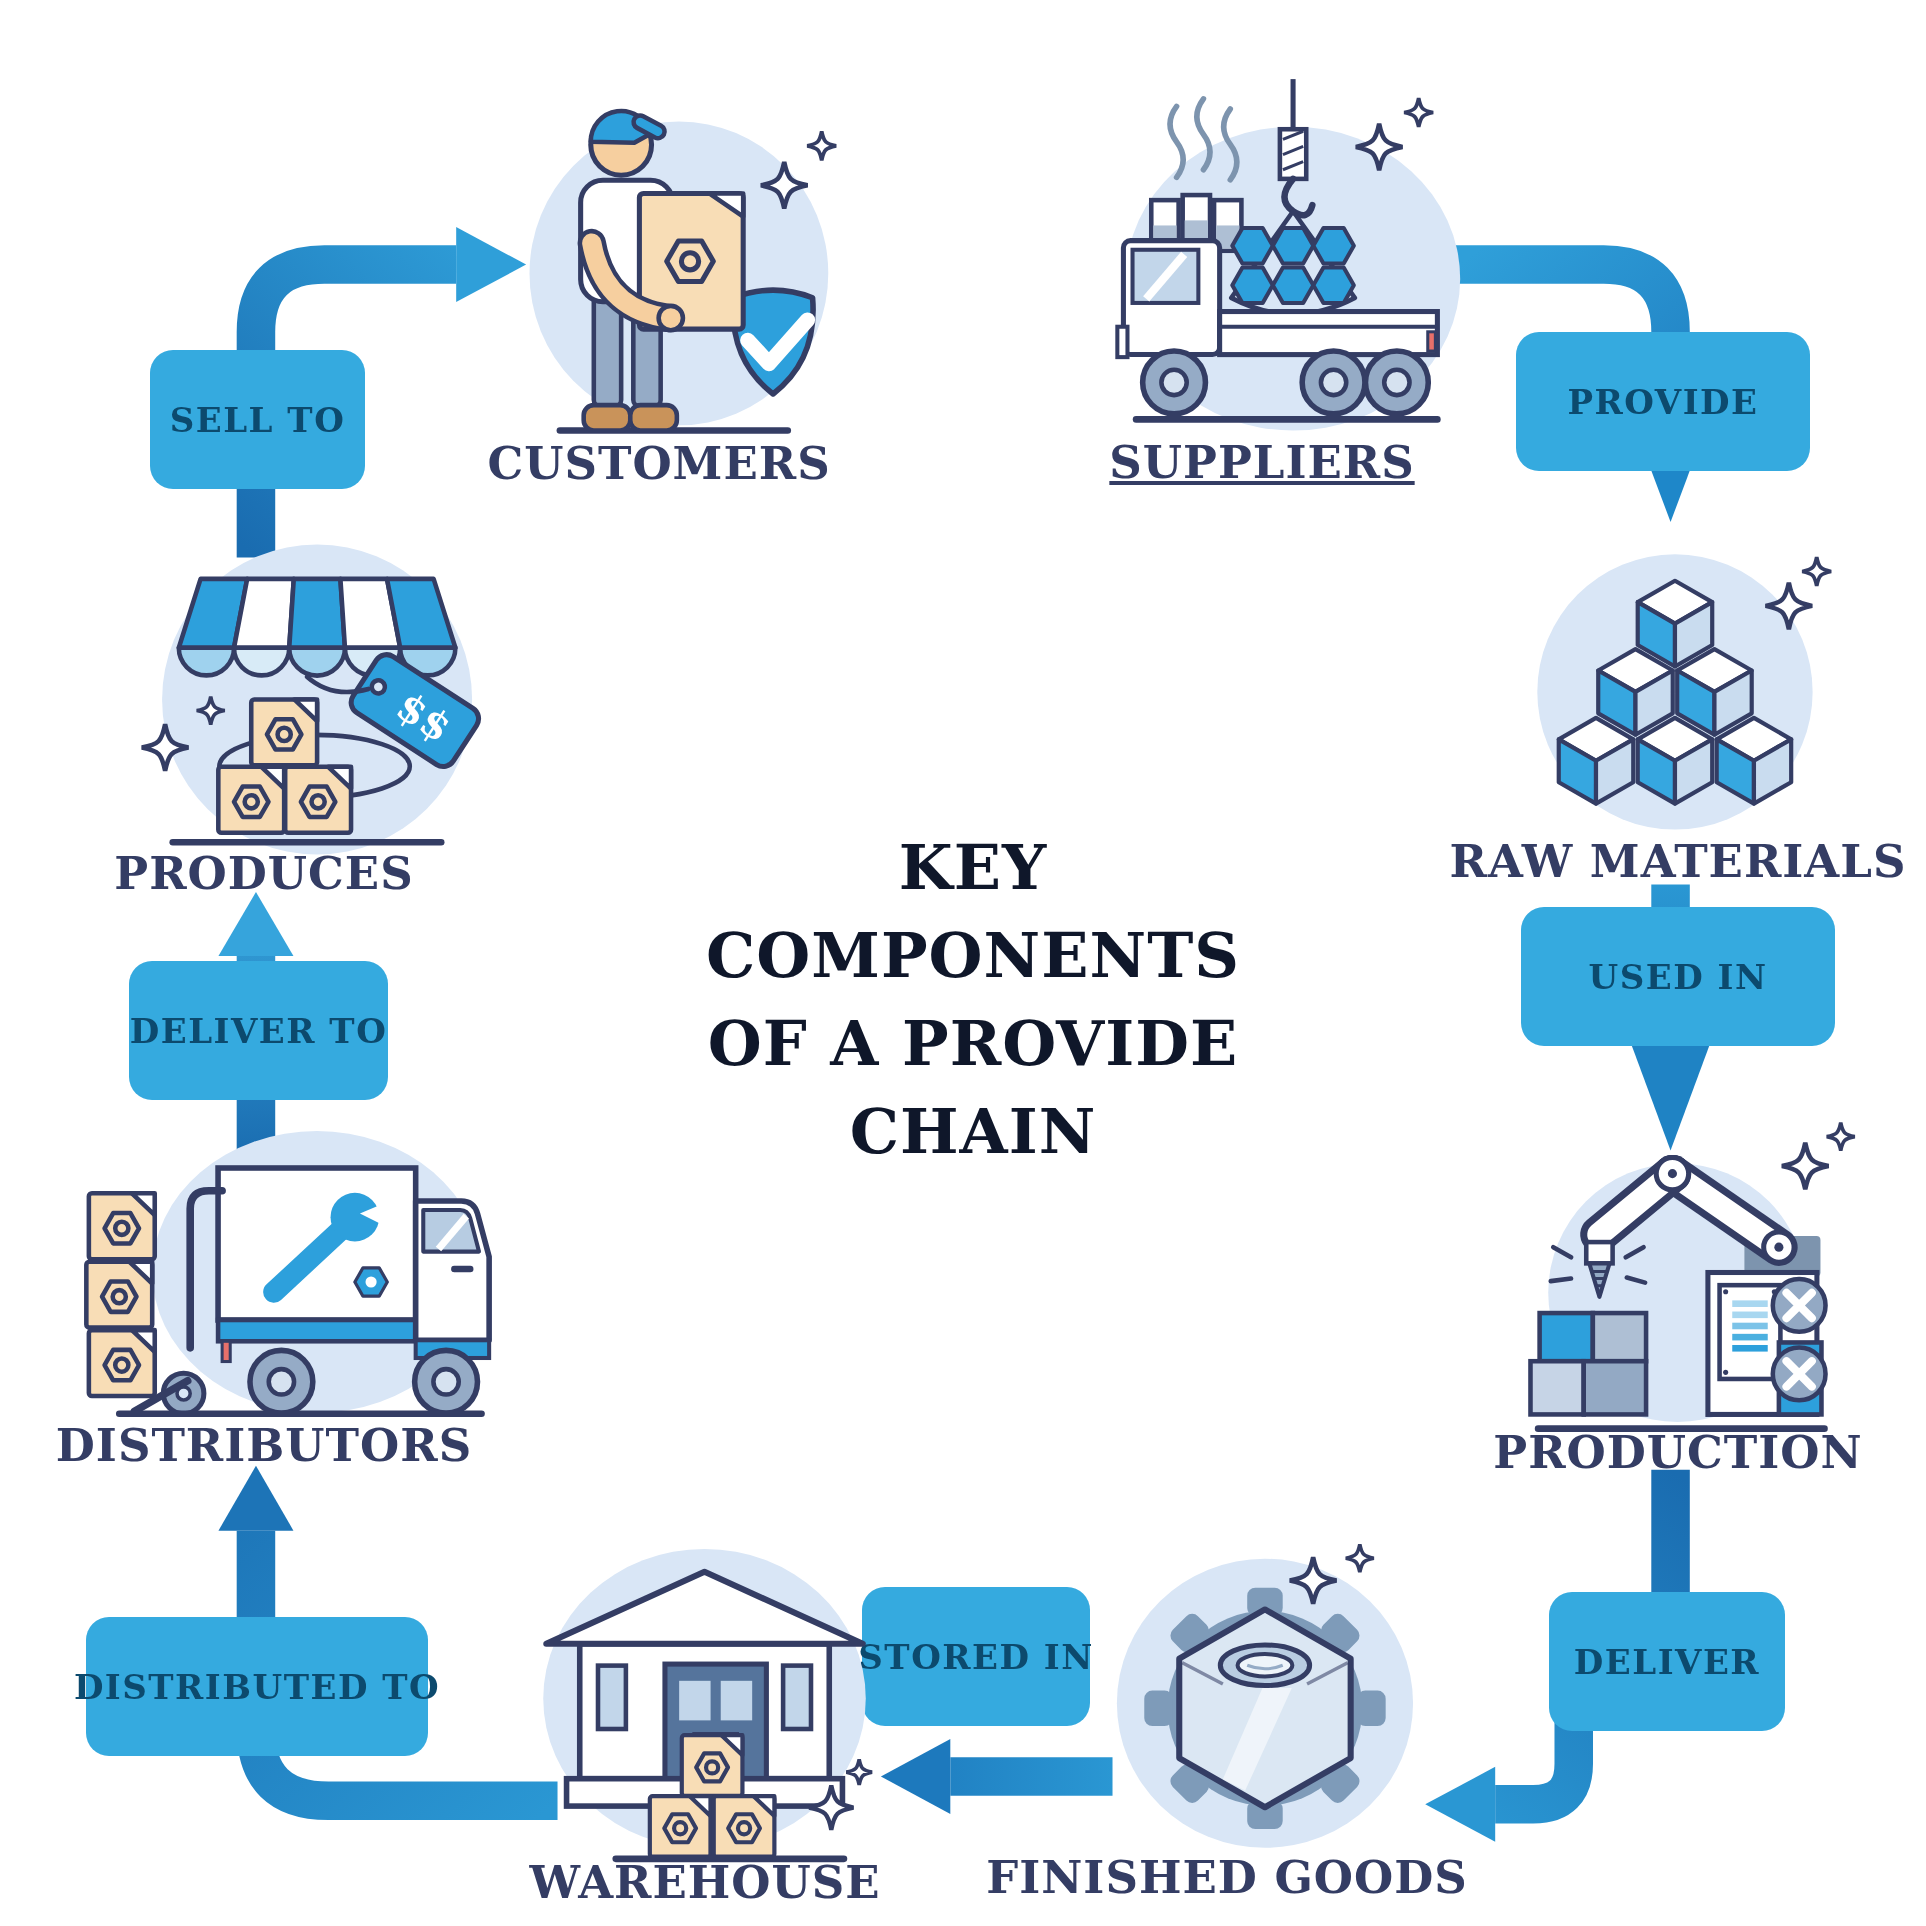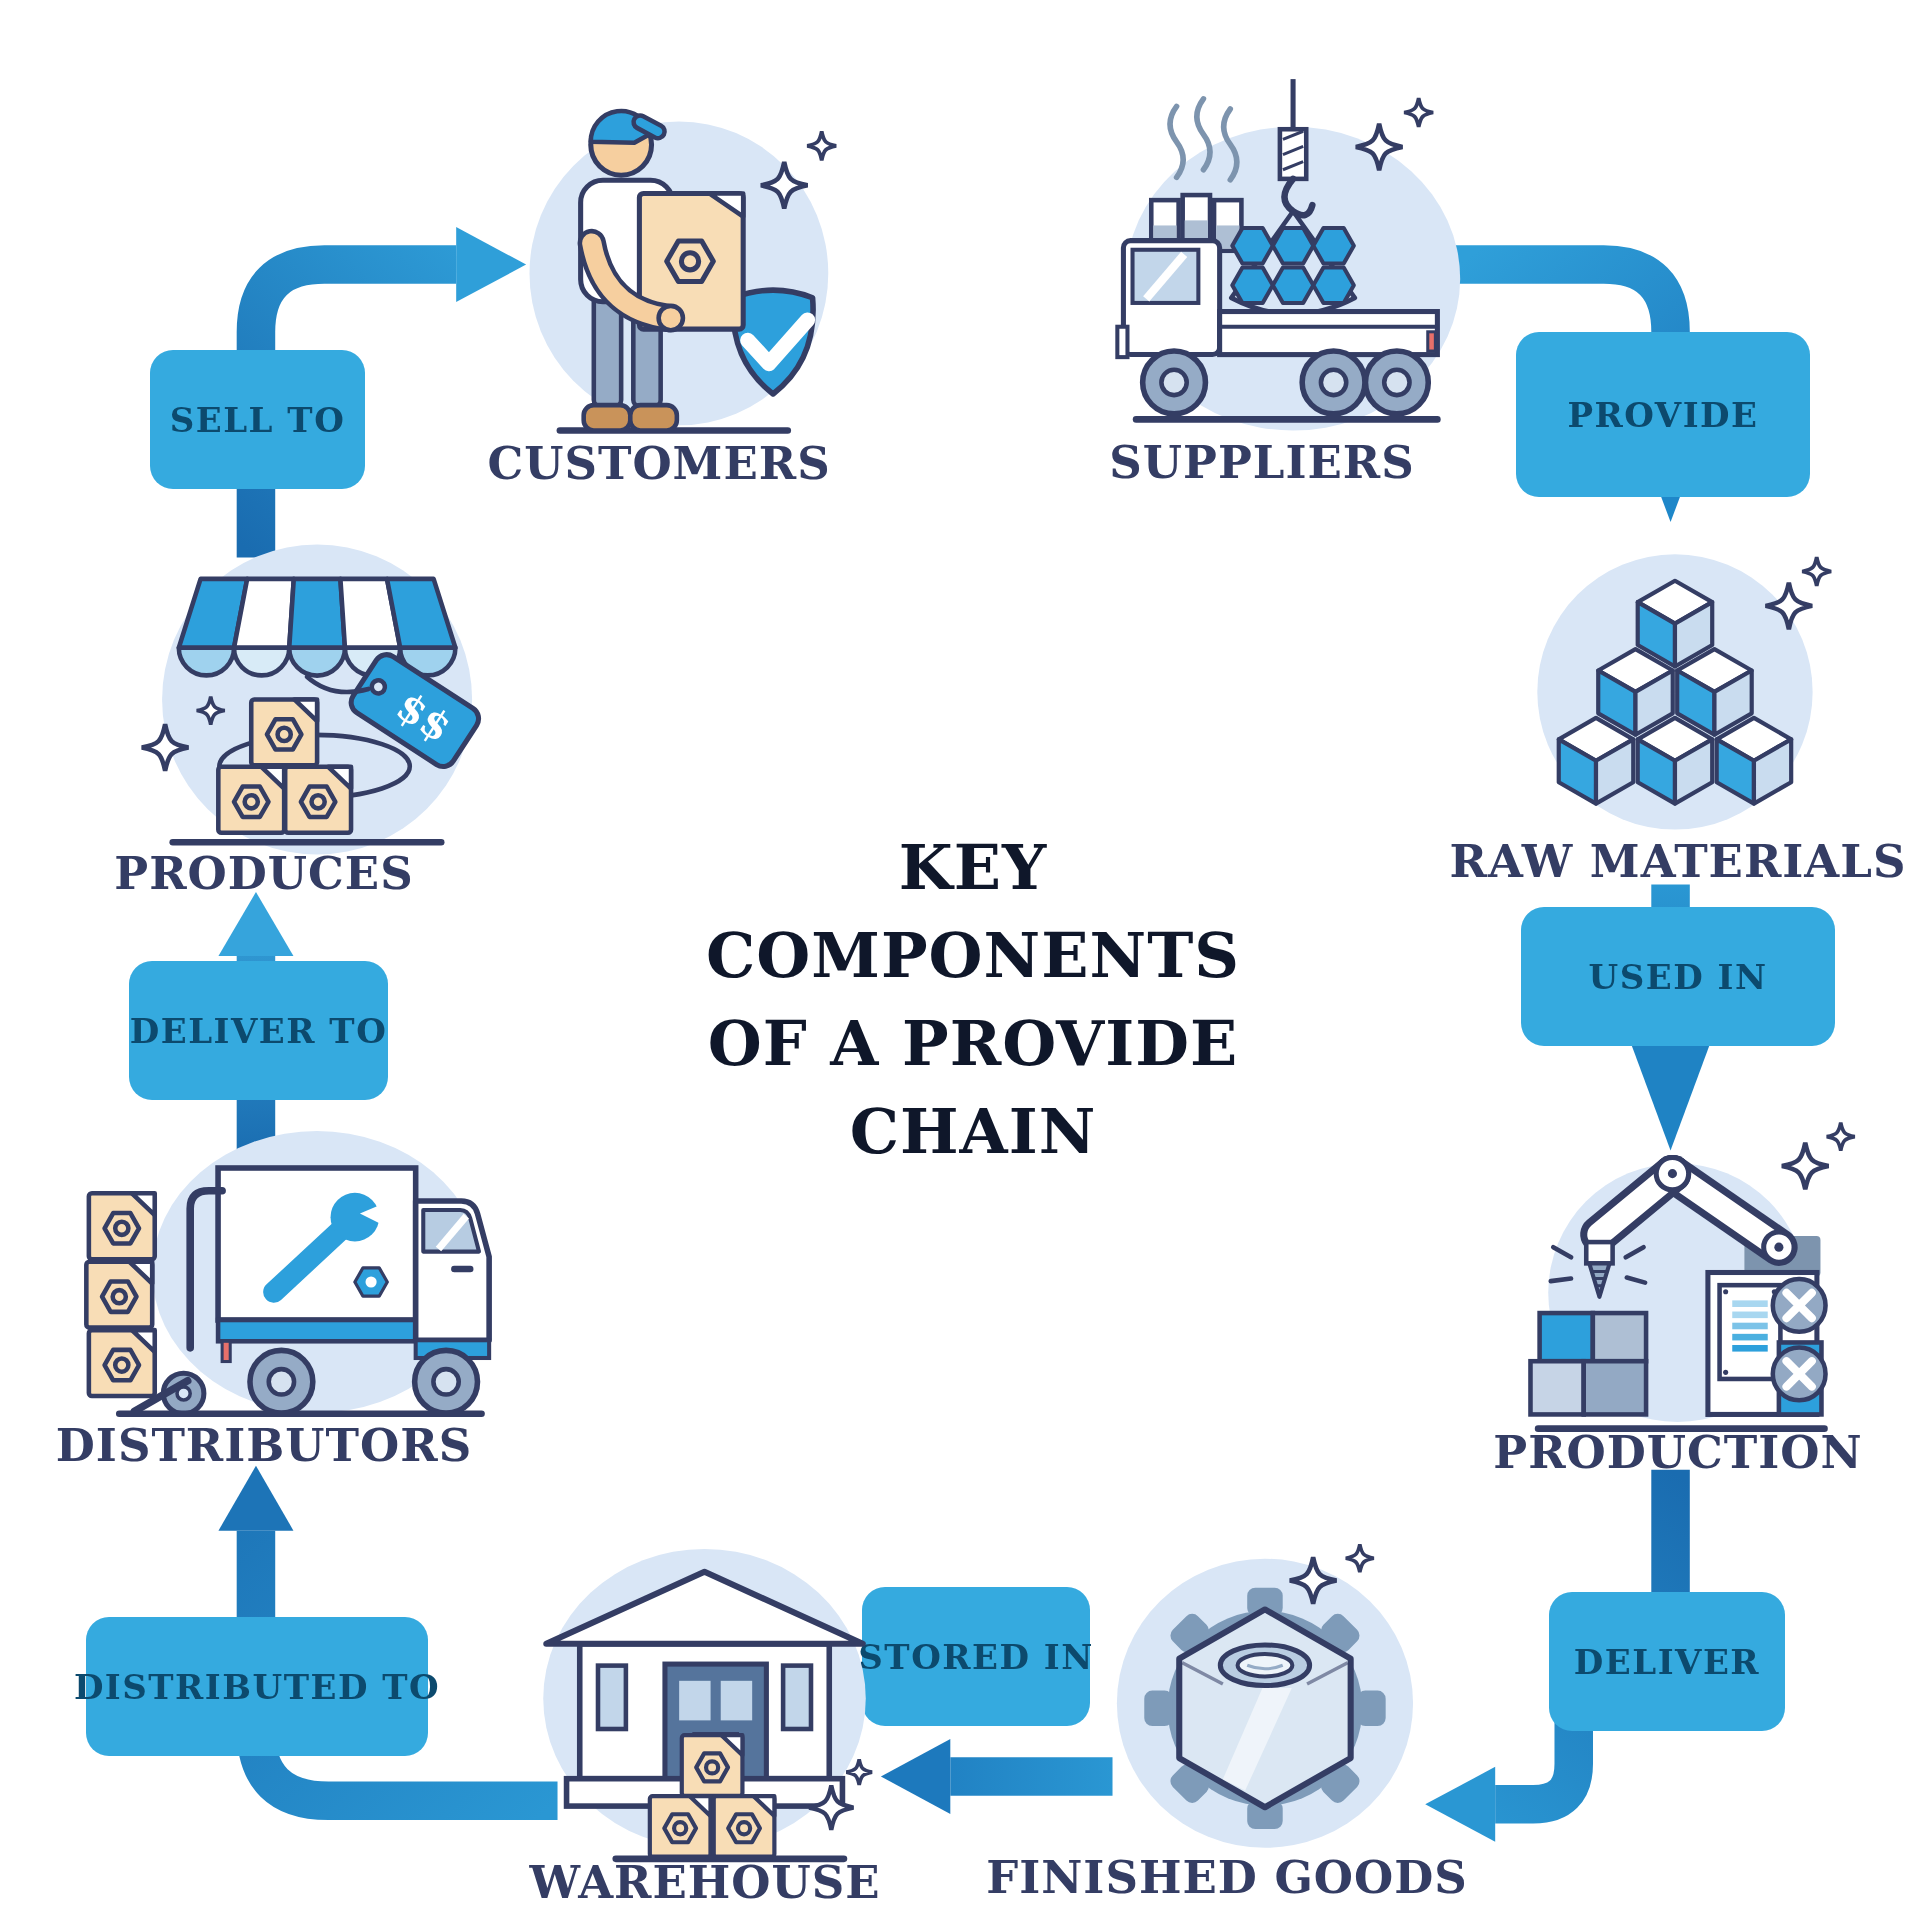--- a/index.html
+++ b/index.html
@@ -90,41 +90,41 @@
     <polygon points="3211,2040 3381,2040 3296,2270" fill="#1f83c4"></polygon>
     <polygon points="2950,3486 2950,3634 2812,3560" fill="#2a97d3"></polygon>
     <polygon points="1875,3431 1875,3579 1738,3505" fill="#1d79bd"></polygon>
     <polygon points="431,3020 579,3020 505,2892" fill="#1d74b7"></polygon>
     <polygon points="431,1886 579,1886 505,1760" fill="#36a4dc"></polygon>
   </svg>
 
   <div class="cbox" style="left:150px;top:350px;width:215px;height:139px;">
     <span>SELL TO</span>
     </div>
-  <div class="cbox" style="left:1516px;top:332px;width:294px;height:165px;">
+  <div class="cbox" style="left:1516px;top:332px;width:294px;height:139px;">
     <span>PROVIDE</span>
     </div>
   <div class="cbox" style="left:1521px;top:907px;width:314px;height:139px;">
     <span>USED IN</span>
     </div>
   <div class="cbox" style="left:1549px;top:1592px;width:236px;height:139px;">
     <span>DELIVER</span>
     </div>
   <div class="cbox" style="left:862px;top:1587px;width:228px;height:139px;">
     <span>STORED IN</span>
     </div>
   <div class="cbox" style="left:86px;top:1617px;width:342px;height:139px;">
     <span>DISTRIBUTED TO</span>
     </div>
   <div class="cbox" style="left:129px;top:961px;width:259px;height:139px;">
     <span>DELIVER TO</span>
     </div>
 
   <div class="lbl" style="left:659px;top:437px;">CUSTOMERS</div>
-  <div class="lbl" style="left:1262px;top:436px;">SUPPLIERS</div>
+  <div class="lbl" style="left:1262px;top:436px;text-decoration:underline;">SUPPLIERS</div>
   <div class="lbl" style="left:1678px;top:835px;">RAW MATERIALS</div>
   <div class="lbl" style="left:1678px;top:1426px;">PRODUCTION</div>
   <div class="lbl" style="left:1227px;top:1851px;">FINISHED GOODS</div>
   <div class="lbl" style="left:705px;top:1856px;">WAREHOUSE</div>
   <div class="lbl" style="left:264px;top:1419px;">DISTRIBUTORS</div>
   <div class="lbl" style="left:264px;top:847px;">PRODUCES</div>
 
   <div class="title">
     <div>KEY</div>
     <div>COMPONENTS</div>

